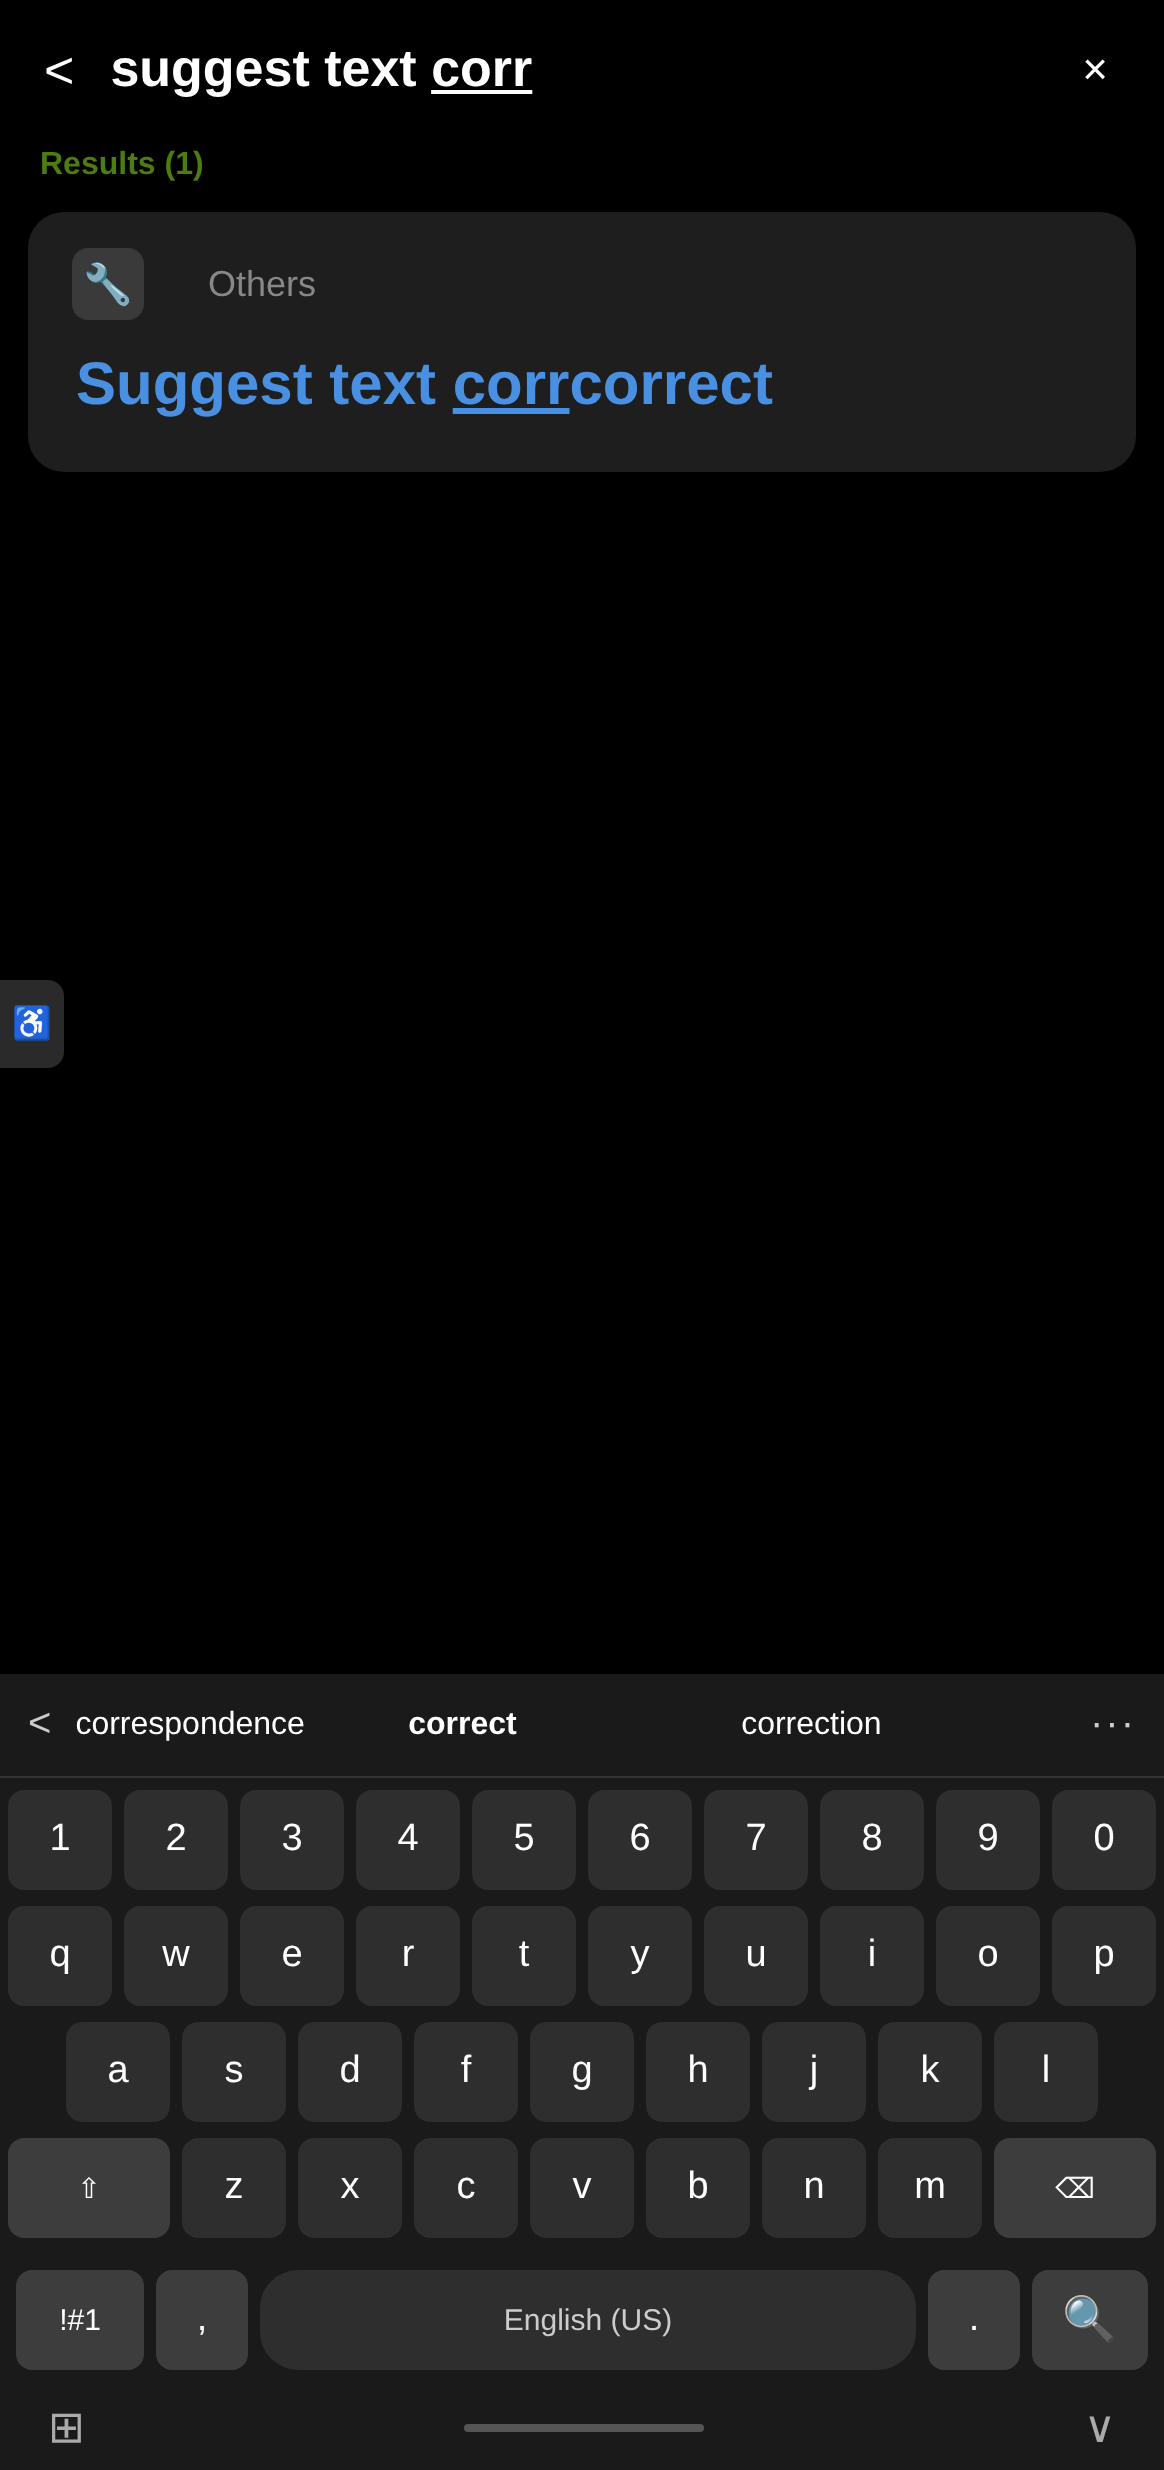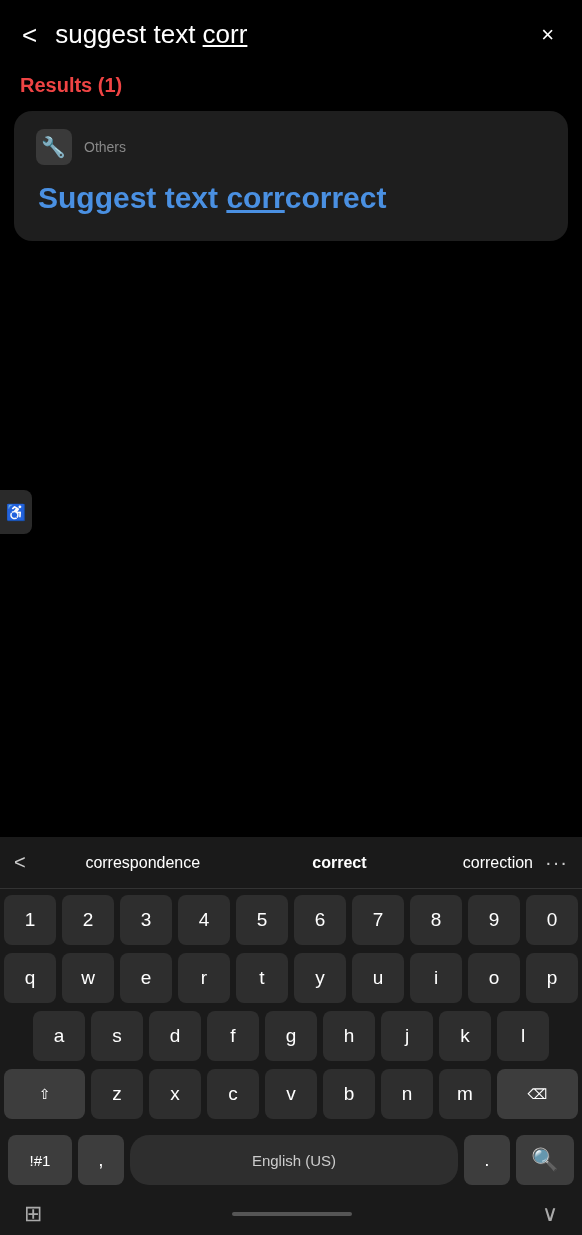--- a/index.html
+++ b/index.html
@@ -25,39 +25,39 @@
     .search-bar .back-btn {
       font-size: 26px;
       color: #fff;
       cursor: pointer;
       line-height: 1;
       padding: 4px 6px;
     }
     .search-query {
       flex: 1;
       font-size: 26px;
-      font-weight: 400;
+      font-weight: 700;
       color: #fff;
       line-height: 1.2;
     }
     .search-query .underlined {
       text-decoration: underline;
     }
     .close-btn {
       font-size: 22px;
       color: #fff;
       cursor: pointer;
       padding: 4px 8px;
     }
 
     
     .results-label {
-      font-size: 20px;
+      font-size: 16px;
       font-weight: 600;
-      color: #ef4444;
+      color: #4d7c0f;
       padding: 8px 20px 14px 20px;
     }
 
     
     .result-card {
       background: #1e1e1e;
       border-radius: 18px;
       margin: 0 14px;
       padding: 18px 22px 24px 22px;
     }
@@ -71,23 +71,24 @@
       width: 36px;
       height: 36px;
       border-radius: 8px;
       background: #3a3a3a;
       display: flex;
       align-items: center;
       justify-content: center;
       font-size: 20px;
     }
     .category-label {
-      font-size: 14px;
+      font-size: 18px;
       color: #888;
       font-weight: 500;
+      margin-left: 20px;
     }
     .result-item-title {
       font-size: 30px;
       font-weight: 600;
       line-height: 1.25;
       padding-left: 2px;
     }
     .result-item-title .blue {
       color: #4a90e2;
     }
@@ -133,21 +134,21 @@
       padding: 0 4px;
     }
     .suggestion-bar .back-arrow {
       font-size: 20px;
       color: #ccc;
       padding: 0 10px;
       cursor: pointer;
     }
     .suggestion-item {
       flex: 1;
-      text-align: right;
+      text-align: left;
       font-size: 16px;
       color: #fff;
       cursor: pointer;
       padding: 6px 2px;
     }
     .suggestion-item.active {
       font-weight: 700;
     }
     .suggestion-more {
       font-size: 20px;

